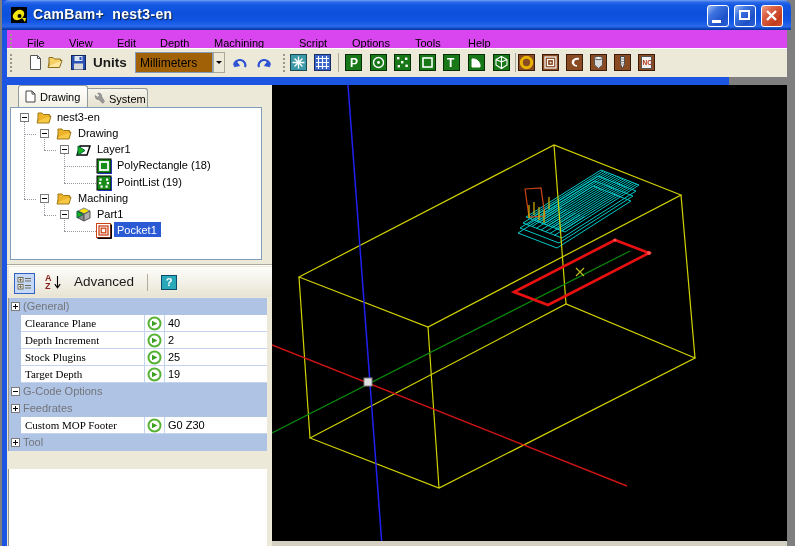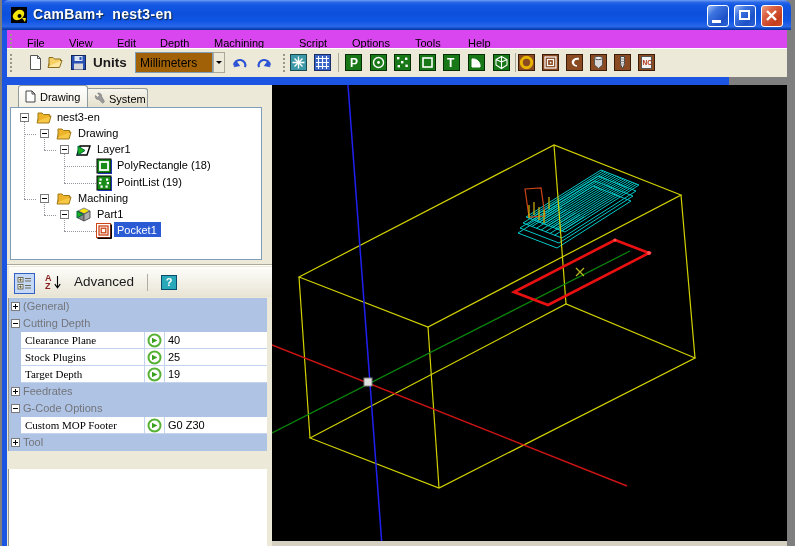--- a/index.html
+++ b/index.html
@@ -321,40 +321,46 @@
    <div class="abs" style="left:152px;top:8px;width:16px;height:15px;background:#28a8b8;border:1px solid #0c4c6a;color:#fff;font-size:11px;font-weight:bold;text-align:center">?</div>
   </div>
   <div id="pgrid">
    <div class="pcat">
           <span class="exp" style="left:2px;top:4px">
             <i></i>
             <b></b>
           </span>
           <span class="cx">(General)</span>
         </div>
-   <div class="pcat">
-          <span class="exp" style="left:2px;top:4px">
-            <i></i>
-          </span>
-          <span class="cx">Cutting Depth</span>
-        </div>
    <div class="prow">
           <div class="pstripe"></div>
           <span class="pname">Clearance Plane</span>
           <div class="pv1"></div>
           <svg class="gicon" width="15" height="15">
             <circle cx="7.5" cy="7.5" r="6" fill="#fff" stroke="#55b234" stroke-width="2"></circle>
             <path d="M5,4.7 L10.4,7.5 L5,10.3 z" fill="#3aa020"></path>
           </svg>
           <div class="pv2"></div>
           <span class="pval">40</span>
           <div class="pline"></div>
         </div>
    <div class="prow">
           <div class="pstripe"></div>
+          <span class="pname">Depth Increment</span>
+          <div class="pv1"></div>
+          <svg class="gicon" width="15" height="15">
+            <circle cx="7.5" cy="7.5" r="6" fill="#fff" stroke="#55b234" stroke-width="2"></circle>
+            <path d="M5,4.7 L10.4,7.5 L5,10.3 z" fill="#3aa020"></path>
+          </svg>
+          <div class="pv2"></div>
+          <span class="pval">2</span>
+          <div class="pline"></div>
+        </div>
+   <div class="prow">
+          <div class="pstripe"></div>
           <span class="pname">Stock Plugins</span>
           <div class="pv1"></div>
           <svg class="gicon" width="15" height="15">
             <circle cx="7.5" cy="7.5" r="6" fill="#fff" stroke="#55b234" stroke-width="2"></circle>
             <path d="M5,4.7 L10.4,7.5 L5,10.3 z" fill="#3aa020"></path>
           </svg>
           <div class="pv2"></div>
           <span class="pval">25</span>
           <div class="pline"></div>
         </div>
@@ -366,29 +372,29 @@
             <circle cx="7.5" cy="7.5" r="6" fill="#fff" stroke="#55b234" stroke-width="2"></circle>
             <path d="M5,4.7 L10.4,7.5 L5,10.3 z" fill="#3aa020"></path>
           </svg>
           <div class="pv2"></div>
           <span class="pval">19</span>
           <div class="pline"></div>
         </div>
    <div class="pcat">
           <span class="exp" style="left:2px;top:4px">
             <i></i>
-            <b></b>
-          </span>
-          <span class="cx">Feedrates</span>
+          </span>
+          <span class="cx">G-Code Options</span>
         </div>
    <div class="pcat">
           <span class="exp" style="left:2px;top:4px">
             <i></i>
-          </span>
-          <span class="cx">G-Code Options</span>
+            <b></b>
+          </span>
+          <span class="cx">Feedrates</span>
         </div>
    <div class="prow">
           <div class="pstripe"></div>
           <span class="pname">Custom MOP Footer</span>
           <div class="pv1"></div>
           <svg class="gicon" width="15" height="15">
             <circle cx="7.5" cy="7.5" r="6" fill="#fff" stroke="#55b234" stroke-width="2"></circle>
             <path d="M5,4.7 L10.4,7.5 L5,10.3 z" fill="#3aa020"></path>
           </svg>
           <div class="pv2"></div>

